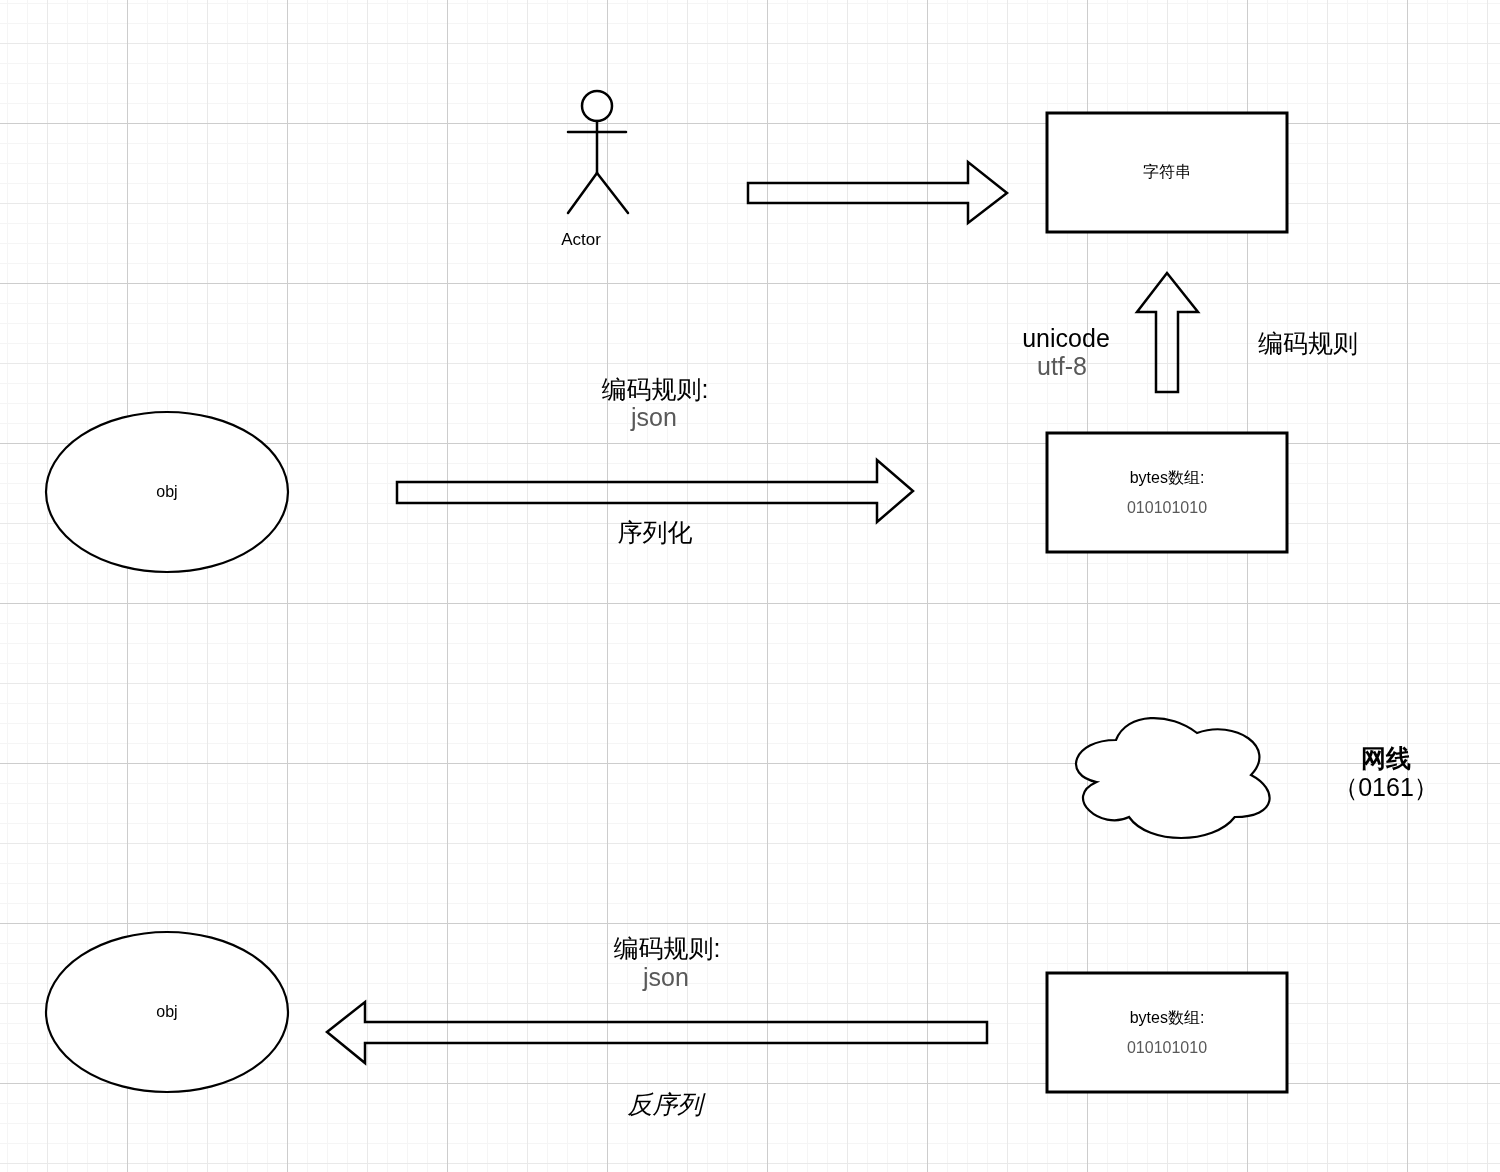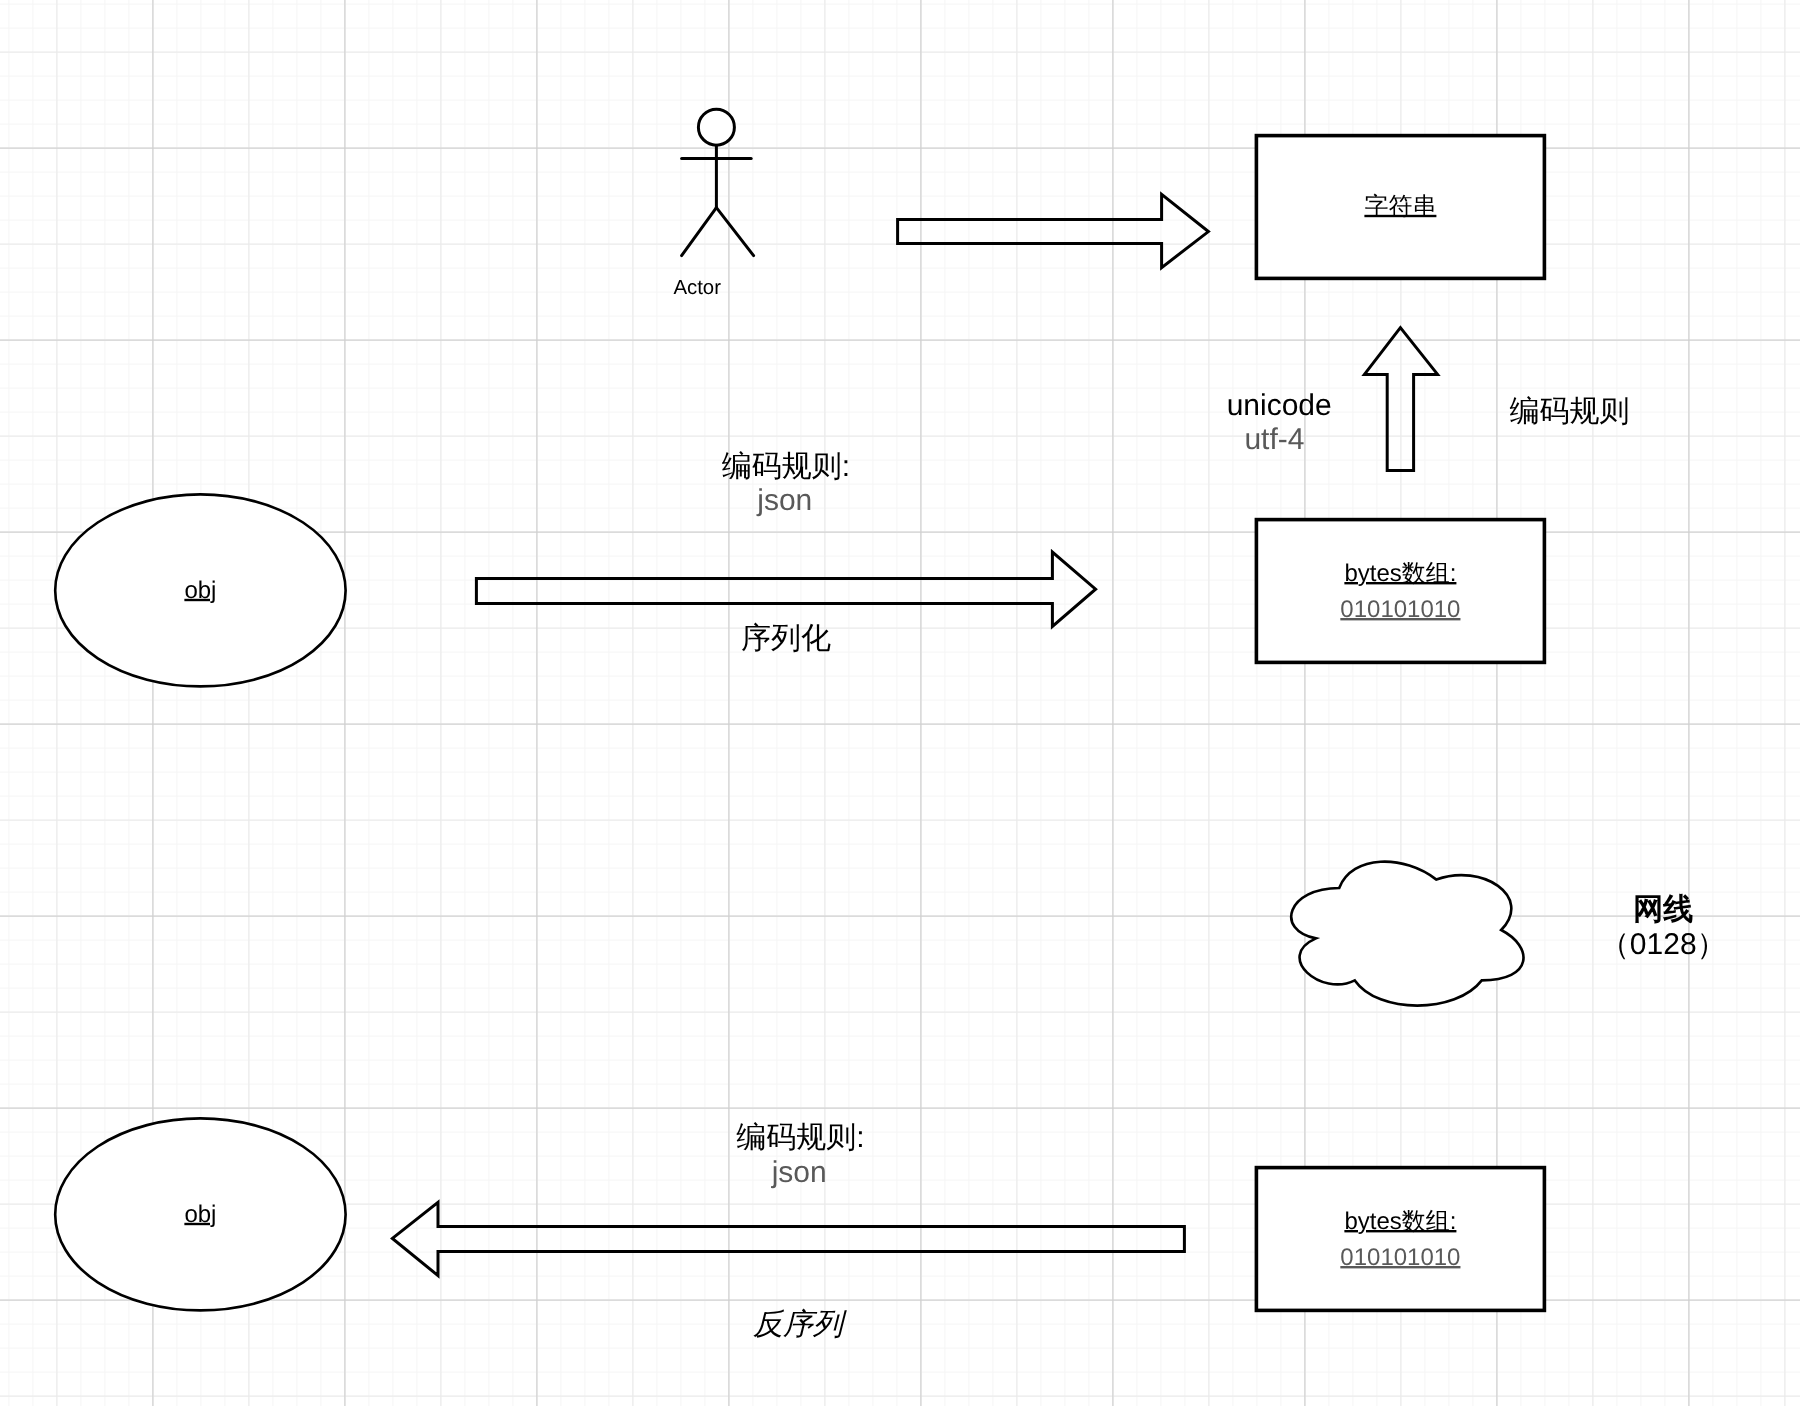--- a/index.html
+++ b/index.html
@@ -32,21 +32,21 @@
   }
   .lbl {
     position: absolute;
     transform: translate(-50%, -50%);
     white-space: nowrap;
     text-align: center;
     color: #000000;
     font-size: 25px;
     line-height: 1.2;
   }
-  .lbl.big   { font-size: 20px; text-decoration: underline; }
+  .lbl.big   { font-size: 16px; }
   .lbl.muted { color: #595959; }
 </style>
 </head>
 <body>
 
 <div class="canvas">
 
   <svg class="shapes" viewBox="0 0 1500 1172">
 
     <g fill="none" stroke="#000000" stroke-width="2.5" stroke-linecap="round">
@@ -82,34 +82,34 @@
     <polygon points="327,1032 365,1002 365,1022 987,1022 987,1043 365,1043 365,1063" fill="none" stroke="#000000" stroke-width="2.5" stroke-linejoin="miter"></polygon>
 
     <rect x="1047" y="973" width="240" height="119" fill="#ffffff" stroke="#000000" stroke-width="3"></rect>
   </svg>
 
   <div class="lbl" style="left:581px; top:240px; font-size:17px;">Actor</div>
 
   <div class="lbl big" style="left:1167px; top:172px;">字符串</div>
 
   <div class="lbl" style="left:1066px; top:338px;">unicode</div>
-  <div class="lbl muted" style="left:1062px; top:366px;">utf-4</div>
+  <div class="lbl muted" style="left:1062px; top:366px;">utf-8</div>
   <div class="lbl" style="left:1308px; top:343px;">编码规则</div>
 
   <div class="lbl" style="left:655px; top:389px;">编码规则:</div>
   <div class="lbl muted" style="left:654px; top:417px;">json</div>
   <div class="lbl" style="left:655px; top:532px;">序列化</div>
 
   <div class="lbl big" style="left:167px; top:492px;">obj</div>
 
   <div class="lbl big" style="left:1167px; top:478px;">bytes数组:</div>
   <div class="lbl big muted" style="left:1167px; top:508px;">010101010</div>
 
   <div class="lbl" style="left:1386px; top:758px;font-weight:bold;">网线</div>
-  <div class="lbl" style="left:1386px; top:787px;">（0128）</div>
+  <div class="lbl" style="left:1386px; top:787px;">（0161）</div>
 
   <div class="lbl" style="left:667px; top:948px;">编码规则:</div>
   <div class="lbl muted" style="left:666px; top:977px;">json</div>
   <div class="lbl" style="left:665px; top:1104px;font-style:italic;">反序列</div>
 
   <div class="lbl big" style="left:167px; top:1012px;">obj</div>
 
   <div class="lbl big" style="left:1167px; top:1018px;">bytes数组:</div>
   <div class="lbl big muted" style="left:1167px; top:1048px;">010101010</div>
 

